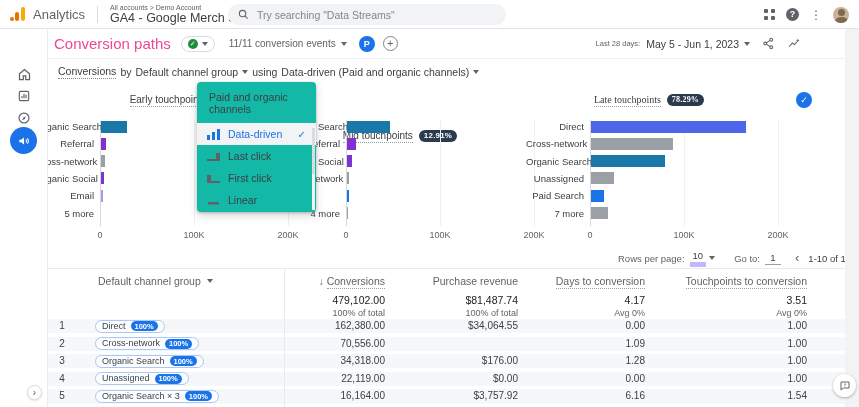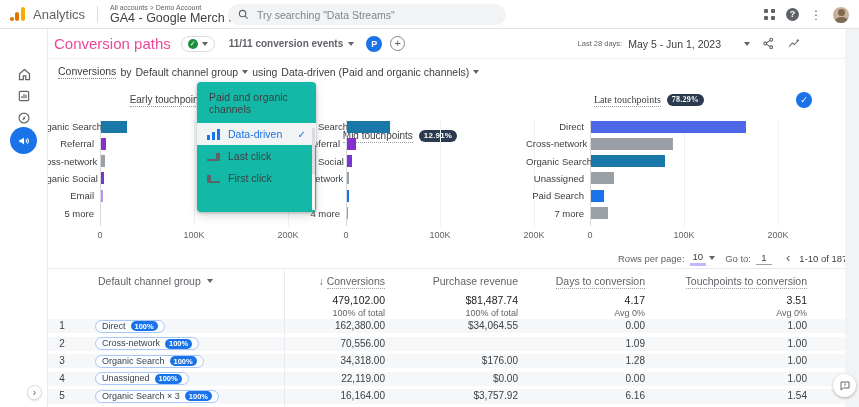--- a/index.html
+++ b/index.html
@@ -45,28 +45,28 @@
                 text-align:center; z-index:25; box-shadow:0 1px 2px rgba(0,0,0,.12); }
 
   
   #hdr { position:absolute; left:49px; top:29px; width:796px; height:30px; background:#fff;
          border-bottom:1px solid #eef0f2; display:flex; align-items:center; }
   #report-title { font-size:15px; color:#ec4899; margin-left:5px; }
   .ok-pill { margin-left:10px; height:16px; border:1px solid #dadce0; border-radius:9px; display:flex;
              align-items:center; gap:4px; padding:0 6px; background:#fff; }
   .ok-dot { width:10px; height:10px; border-radius:50%; background:#1e8e3e; color:#fff; font-size:7px;
             line-height:10px; text-align:center; }
-  #events-sel { margin-left:14px; font-size:10px; color:#5f6368; display:flex; align-items:center; gap:5px;font-weight:bold; }
+  #events-sel { margin-left:14px; font-size:10px; color:#5f6368; display:flex; align-items:center; gap:5px; }
   .p-avatar { margin-left:12px; width:16px; height:16px; border-radius:50%; background:#1a73e8; color:#fff;
               font-size:9px; font-weight:bold; line-height:16px; text-align:center; }
   .plus-btn { margin-left:8px; width:15px; height:15px; border-radius:50%; border:1px solid #80868b;
               color:#5f6368; font-size:11px; line-height:13px; text-align:center; }
   .hdr-right { position:absolute; right:44px; display:flex; align-items:center; gap:12px; }
   .date-preset { font-size:7.5px; color:#5f6368; margin-right:-6px; }
-  .date-range { font-size:10.5px; color:#3c4043; display:flex; align-items:center; gap:23px;text-align:center; }
+  .date-range { font-size:10.5px; color:#3c4043; display:flex; align-items:center; gap:5px;text-align:center; }
 
   
   #filterbar { position:absolute; left:58px; top:64px; height:16px; display:flex; align-items:center;
                gap:4px; font-size:10.5px; color:#3c4043; white-space:nowrap; }
   .dot-u { border-bottom:1px dotted #80868b; padding-bottom:1px; }
   .drop-ctl { display:inline-flex; align-items:center; gap:4px; }
 
   
   #funnel { position:absolute; left:48px; top:88px; width:782px; height:24px; }
   .seg { position:absolute; top:0; height:24px; background:#fff; display:flex; align-items:center;
@@ -102,21 +102,21 @@
   .dd-item { height:22px; display:flex; align-items:center; gap:8px; padding:0 10px; font-size:10.5px; color:#3c4043; }
   .dd-item.selected { background:#f1f3f4; color:#1a73e8; }
   .dd-icon { flex:none; }
   .dd-check { margin-left:auto; color:#1a73e8; font-size:10px; }
   .dd-scroll { position:absolute; right:1px; top:46px; width:3px; height:82px; background:#f1f3f4; }
   .dd-thumb { position:absolute; right:1px; top:46px; width:3px; height:46px; background:#dadce0; }
 
   
   #pagination { position:absolute; left:618px; top:250px; height:16px; display:flex; align-items:center;
                 font-size:9.5px; color:#5f6368; white-space:nowrap; }
-  .pg-val { color:#3c4043; border-bottom:3px solid #c4b5fd; padding:0 3px 1px; margin-left:5px; }
+  .pg-val { color:#3c4043; border-bottom:5px solid #c4b5fd; padding:0 3px 1px; margin-left:5px; }
   .pg-goto { color:#3c4043; border-bottom:1px solid #9aa0a6; width:16px; text-align:center; padding-bottom:1px; margin-left:5px; }
   .pg-arrow { font-size:13px; color:#5f6368; line-height:12px; }
   .pg-range { color:#3c4043; margin:0 9px; }
 
   
   #table { position:absolute; left:0; top:268px; width:845px; height:139px; background:#fff;
            border-top:1px solid #e8eaed; }
   .vline { position:absolute; left:284px; top:0; bottom:0; width:1px; background:#e8eaed; z-index:2; }
   .th { position:absolute; top:6px; font-size:10.5px; color:#5f6368; white-space:nowrap; }
   .th-dim { left:98px; display:flex; align-items:center; gap:6px; }
@@ -358,31 +358,37 @@
           </svg>
           <span>Last click</span>
         </div>
         <div class="dd-item">
           <svg class="dd-icon" width="13" height="11" viewBox="0 0 13 11" fill="#5f6368">
             <rect x="0" y="2" width="4" height="8"></rect>
             <rect x="4" y="8" width="9" height="2"></rect>
           </svg>
           <span>First click</span>
         </div>
+        <div class="dd-item">
+          <svg class="dd-icon" width="13" height="11" viewBox="0 0 13 11" fill="#5f6368">
+            <rect x="1" y="7" width="11" height="2.5"></rect>
+          </svg>
+          <span>Linear</span>
+        </div>
         <div class="dd-item"></div>
       </div>
     <div class="dd-scroll"></div>
     <div class="dd-thumb"></div>
   </div>
 
   <div id="pagination">
     <span>Rows per page:</span>
     <span class="pg-val">10</span>
     <i class="crt" style="margin-left:3px"></i>
-    <span style="margin-left:10px">Go to:</span>
+    <span style="margin-left:19px">Go to:</span>
     <span class="pg-goto">1</span>
     <span class="pg-arrow" style="margin-left:14px">‹</span>
     <span class="pg-range">1-10 of 1874</span>
 
   </div>
 
   <div id="table">
     <div class="th th-dim">
       <span>Default channel group</span>
       <i class="crt"></i>

